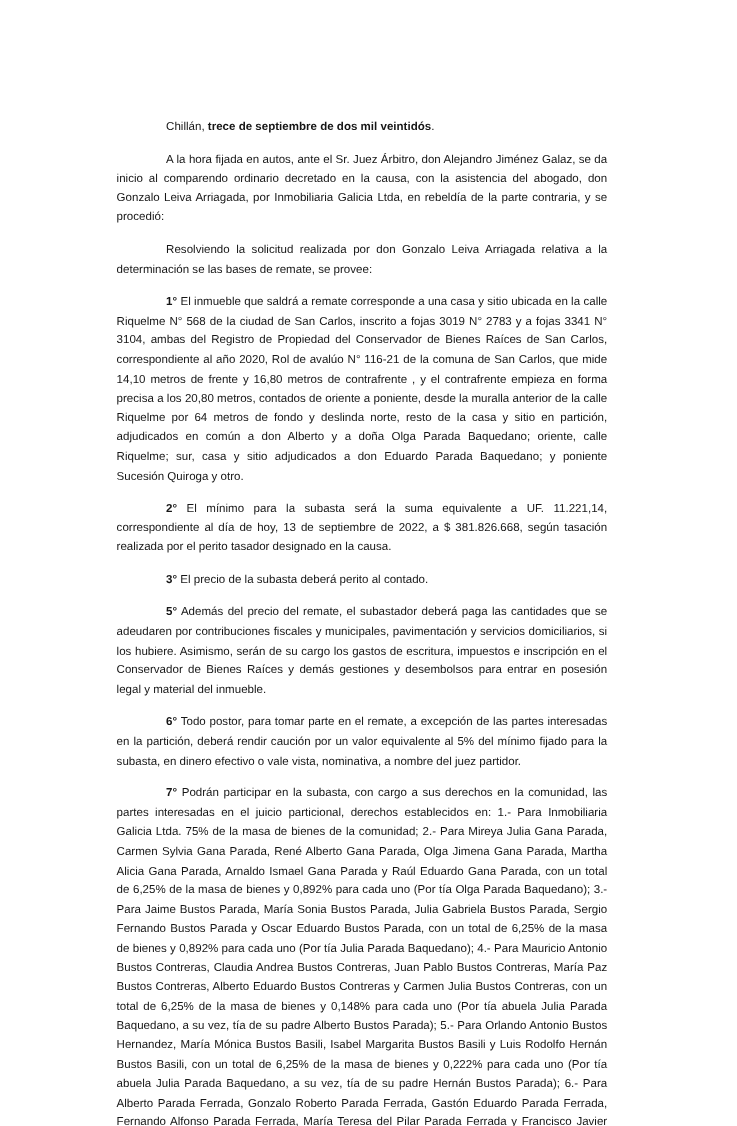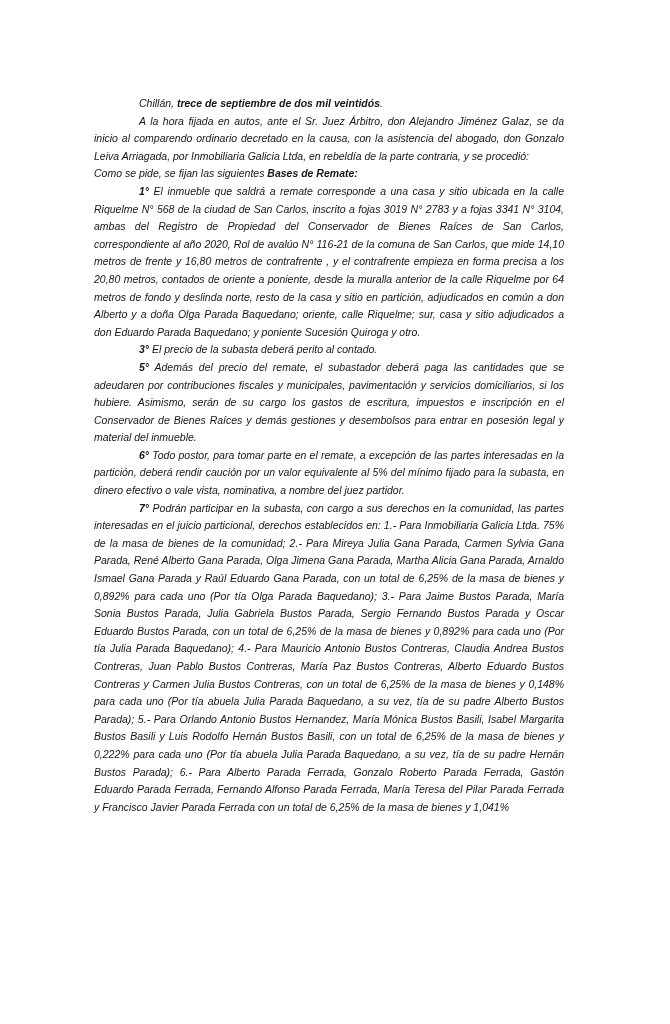--- a/index.html
+++ b/index.html
@@ -17,38 +17,38 @@
     padding: 95px 106px 0 94px;
   }
   .doc-body {
     font-family: "Liberation Sans", "DejaVu Sans", sans-serif;
     font-size: 10.5px;
     line-height: 17.6px;
     color: #161616;
     text-align: justify;
   }
   p.para {
-    margin: 0;
+    margin: 12px;
     padding: 0;
-    font-style: italic;
   }
   p.para.indent {
     text-indent: 45px;
   }
   .doc-body b {
     font-weight: bold;
   }
 </style>
 </head>
 <body>
 
 <div class="page">
   <div class="doc-body" style="color: rgb(22, 22, 22);">
       <p class="para indent"><span>Chillán, </span><b>trece de septiembre de dos mil veintidós</b><span>.</span></p>
       <p class="para indent"><span>A la hora fijada en autos, ante el Sr. Juez Árbitro, don Alejandro Jiménez Galaz, se da inicio al comparendo ordinario decretado en la causa, con la asistencia del abogado, don Gonzalo Leiva Arriagada, por Inmobiliaria Galicia Ltda, en rebeldía de la parte contraria, y se procedió:</span></p>
-      <p class="para"><span>Como se pide, se fijan las siguientes </span><b>Bases de Remate:</b></p>
+      <p class="para indent"><span>Resolviendo la solicitud realizada por don Gonzalo Leiva Arriagada relativa a la determinación se las bases de remate, se provee:</span></p>
       <p class="para indent"><b>1°</b><span> El inmueble que saldrá  a remate corresponde a una casa y sitio ubicada en la calle Riquelme N° 568 de la ciudad de San Carlos, inscrito a fojas 3019  N° 2783 y a fojas 3341 N° 3104, ambas del Registro de Propiedad del Conservador de Bienes Raíces de San Carlos, correspondiente al año 2020,  Rol de avalúo N° 116-21 de la comuna de San Carlos, que mide 14,10 metros de frente y 16,80 metros de contrafrente , y el contrafrente empieza en forma precisa a los 20,80 metros, contados de oriente a poniente, desde la muralla anterior de la calle Riquelme por 64 metros de fondo y deslinda norte, resto de la casa y sitio en partición, adjudicados en común a don Alberto y a doña Olga Parada Baquedano; oriente, calle Riquelme; sur, casa y sitio adjudicados a don Eduardo Parada Baquedano; y poniente Sucesión Quiroga y otro.</span></p>
+      <p class="para indent"><b>2°</b><span> El mínimo para la subasta será la suma equivalente a UF. 11.221,14, correspondiente al día de hoy, 13 de septiembre de 2022, a $ 381.826.668, según tasación realizada por el perito tasador designado en la causa.</span></p>
       <p class="para indent"><b>3°</b><span> El precio de la subasta deberá perito  al contado.</span></p>
       <p class="para indent"><b>5°</b><span> Además del precio del remate, el subastador deberá paga las cantidades que se adeudaren por contribuciones fiscales y municipales, pavimentación y servicios domiciliarios, si los hubiere. Asimismo, serán de su cargo  los gastos  de escritura, impuestos e inscripción en el Conservador de Bienes Raíces y demás gestiones y desembolsos para entrar en posesión legal y material del inmueble.</span></p>
       <p class="para indent"><b>6°</b><span> Todo postor,  para tomar parte en el remate, a excepción de las partes interesadas en la partición, deberá rendir caución por un valor equivalente al 5% del mínimo fijado para la subasta, en dinero efectivo o vale vista, nominativa, a nombre del juez partidor.</span></p>
       <p class="para indent"><b>7°</b><span> Podrán participar en la subasta, con cargo a sus derechos en la comunidad, las partes interesadas en el juicio particional, derechos establecidos en: 1.- Para Inmobiliaria Galicia Ltda. 75%  de la masa de bienes de la comunidad; 2.- Para Mireya Julia Gana Parada, Carmen Sylvia Gana Parada, René Alberto Gana Parada, Olga Jimena Gana Parada, Martha Alicia Gana Parada, Arnaldo Ismael Gana Parada y Raúl Eduardo Gana Parada, con un total de 6,25% de la masa de bienes y 0,892% para cada uno (Por tía Olga Parada Baquedano); 3.- Para Jaime Bustos Parada, María Sonia Bustos Parada, Julia Gabriela Bustos Parada,  Sergio Fernando Bustos Parada y Oscar Eduardo Bustos Parada, con un total de 6,25% de la masa de bienes y 0,892% para cada uno (Por tía Julia Parada Baquedano); 4.- Para Mauricio Antonio Bustos Contreras, Claudia Andrea Bustos Contreras, Juan Pablo Bustos Contreras, María Paz Bustos Contreras, Alberto Eduardo Bustos Contreras y Carmen Julia Bustos Contreras, con un total de 6,25% de la masa de bienes y 0,148% para cada uno (Por tía abuela Julia Parada Baquedano, a su vez, tía de su padre  Alberto Bustos Parada); 5.- Para Orlando Antonio Bustos Hernandez, María Mónica Bustos Basili, Isabel Margarita Bustos Basili y Luis Rodolfo Hernán Bustos Basili, con un total de 6,25% de la masa de bienes y 0,222% para cada uno (Por tía abuela Julia Parada Baquedano, a su vez, tía de su padre Hernán Bustos Parada); 6.- Para Alberto Parada Ferrada, Gonzalo Roberto Parada Ferrada, Gastón Eduardo Parada Ferrada, Fernando Alfonso Parada Ferrada, María Teresa del Pilar Parada Ferrada  y Francisco Javier Parada Ferrada con un total de 6,25% de la masa de bienes y 1,041%</span></p>
     </div>
 </div>
 
 </body></html>

